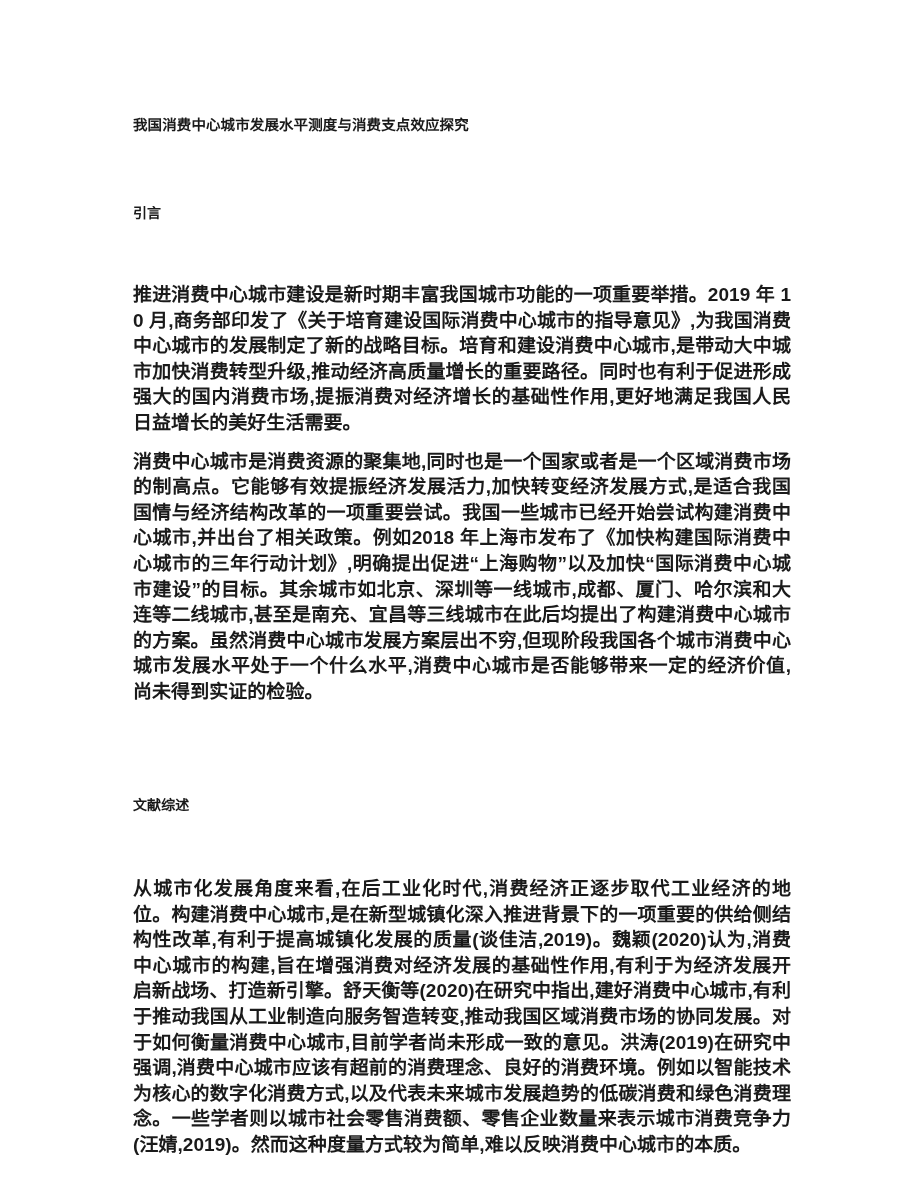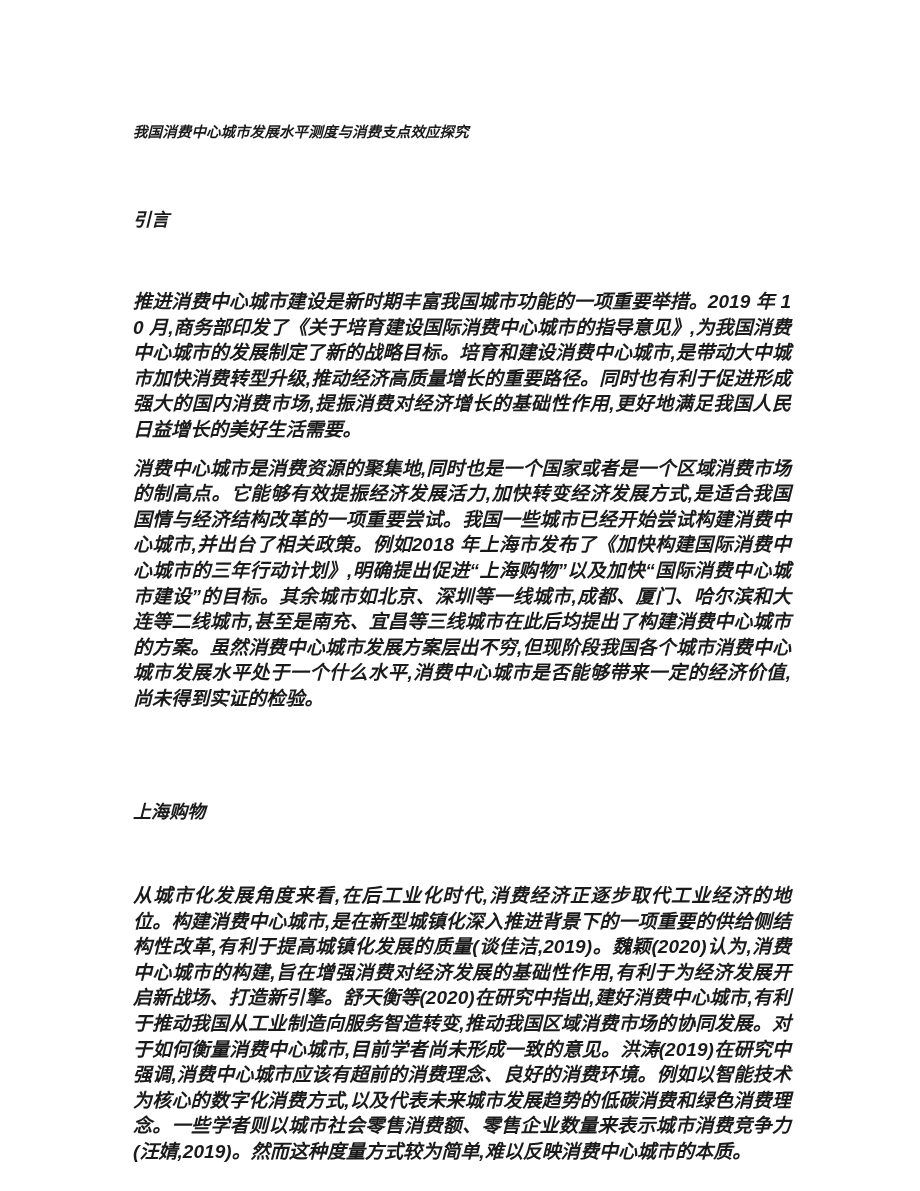--- a/index.html
+++ b/index.html
@@ -17,35 +17,34 @@
     position: relative;
     width: 920px;
     height: 1191px;
     background: #ffffff;
     overflow: hidden;
     box-sizing: border-box;
   }
   .content {
     position: absolute;
     left: 133px;
-    top: 14px;
+    top: 7px;
     width: 658px;
-    font-style: italic;
   }
   .doc-title {
     font-size: 14.5px;
     font-weight: bold;
     color: #1a1a1a;
     line-height: 25.5px;
     margin: 0;
     padding-top: 106px;
     letter-spacing: 0.1px;
   }
   .section-heading {
-    font-size: 18px;
+    font-size: 14px;
     font-weight: bold;
     color: #1a1a1a;
     line-height: 25.5px;
     margin: 0;
     letter-spacing: 0.1px;
   }
   .h-intro {
     padding-top: 62px;
   }
   .h-lit {
@@ -79,18 +78,18 @@
   <div class="content">
 
     <h1 class="doc-title">我国消费中心城市发展水平测度与消费支点效应探究</h1>
 
     <h2 class="section-heading h-intro">引言</h2>
 
     <p class="para p-gap-first">推进消费中心城市建设是新时期丰富我国城市功能的一项重要举措。2019 年 10 月,商务部印发了《关于培育建设国际消费中心城市的指导意见》,为我国消费中心城市的发展制定了新的战略目标。培育和建设消费中心城市,是带动大中城市加快消费转型升级,推动经济高质量增长的重要路径。同时也有利于促进形成强大的国内消费市场,提振消费对经济增长的基础性作用,更好地满足我国人民日益增长的美好生活需要。</p>
 
     <p class="para p-gap">消费中心城市是消费资源的聚集地,同时也是一个国家或者是一个区域消费市场的制高点。它能够有效提振经济发展活力,加快转变经济发展方式,是适合我国国情与经济结构改革的一项重要尝试。我国一些城市已经开始尝试构建消费中心城市,并出台了相关政策。例如2018 年上海市发布了《加快构建国际消费中心城市的三年行动计划》,明确提出促进“上海购物”以及加快“国际消费中心城市建设”的目标。其余城市如北京、深圳等一线城市,成都、厦门、哈尔滨和大连等二线城市,甚至是南充、宜昌等三线城市在此后均提出了构建消费中心城市的方案。虽然消费中心城市发展方案层出不穷,但现阶段我国各个城市消费中心城市发展水平处于一个什么水平,消费中心城市是否能够带来一定的经济价值,尚未得到实证的检验。</p>
 
-    <h2 class="section-heading h-lit">上海购物</h2>
+    <h2 class="section-heading h-lit">文献综述</h2>
 
     <p class="para p-lit-first">从城市化发展角度来看,在后工业化时代,消费经济正逐步取代工业经济的地位。构建消费中心城市,是在新型城镇化深入推进背景下的一项重要的供给侧结构性改革,有利于提高城镇化发展的质量(谈佳洁,2019)。魏颖(2020)认为,消费中心城市的构建,旨在增强消费对经济发展的基础性作用,有利于为经济发展开启新战场、打造新引擎。舒天衡等(2020)在研究中指出,建好消费中心城市,有利于推动我国从工业制造向服务智造转变,推动我国区域消费市场的协同发展。对于如何衡量消费中心城市,目前学者尚未形成一致的意见。洪涛(2019)在研究中强调,消费中心城市应该有超前的消费理念、良好的消费环境。例如以智能技术为核心的数字化消费方式,以及代表未来城市发展趋势的低碳消费和绿色消费理念。一些学者则以城市社会零售消费额、零售企业数量来表示城市消费竞争力(汪婧,2019)。然而这种度量方式较为简单,难以反映消费中心城市的本质。</p>
 
   </div>
 </div>
 
 </body></html>

